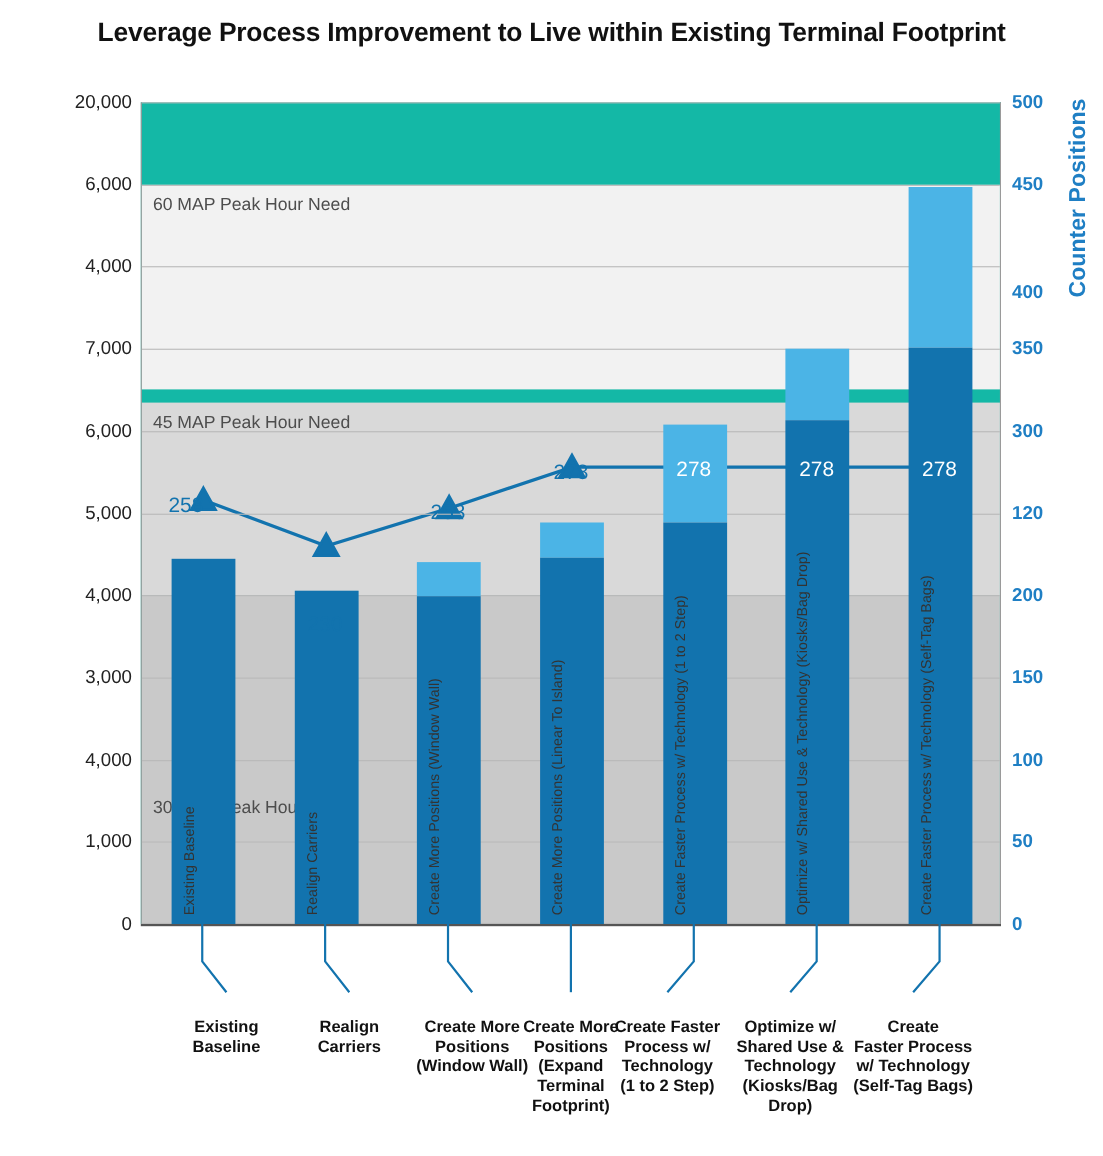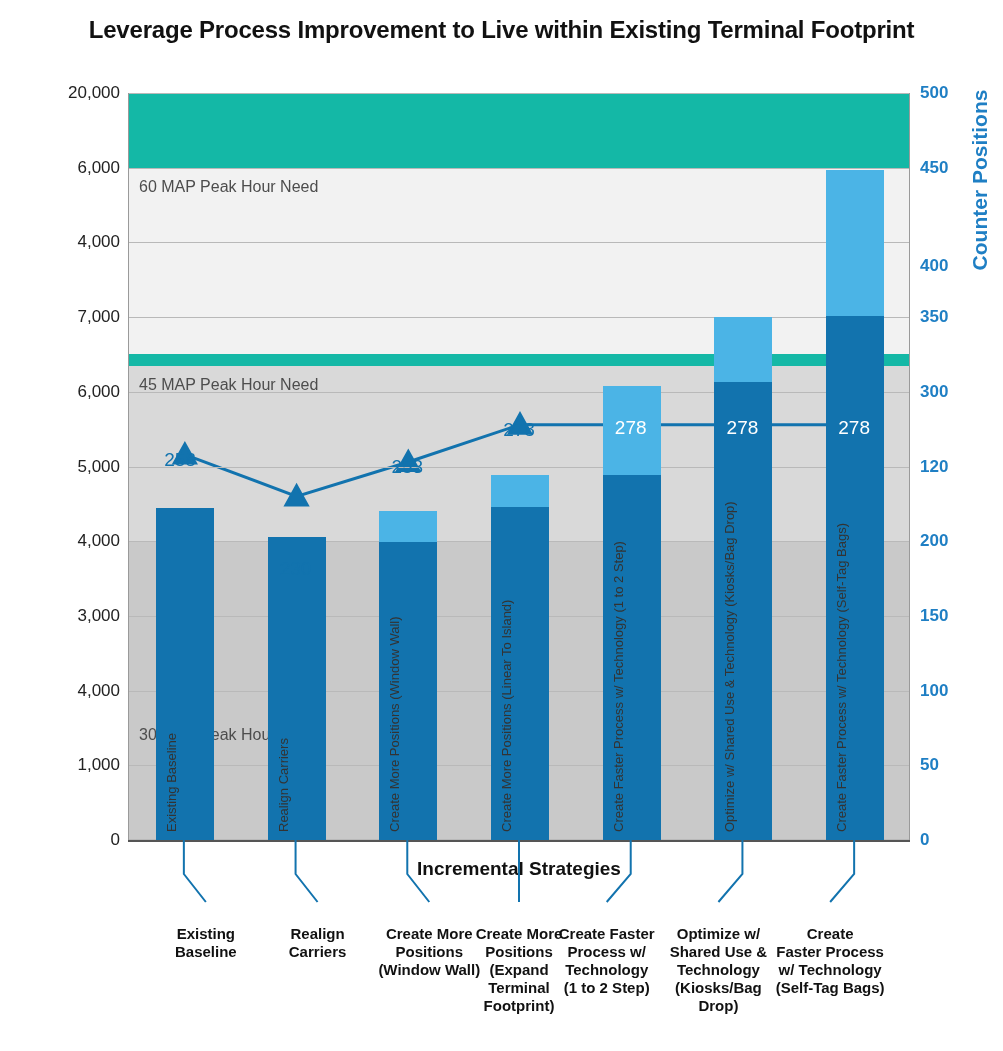--- a/index.html
+++ b/index.html
@@ -68,21 +68,20 @@
   }
 </style>
 </head>
 <body>
 
 <div id="chart-root">
 
   <div class="title">Leverage Process Improvement to Live within Existing Terminal Footprint</div>
 
   <div class="ylabel-right">Counter Positions</div>
-  <div class="xlabel">Incremental Strategies</div>
 
   <div class="plot" id="plot">
       <div class="band" style="top: 448.2px; height: 298.8px; background: rgb(201, 201, 201);"></div>
       <div class="band" style="top: 272.655px; height: 175.545px; background: rgb(217, 217, 217);"></div>
       <div class="band" style="top: 74.7px; height: 186.75px; background: rgb(242, 242, 242);"></div>
     <svg class="overlay" id="overlay" viewBox="0 0 782 747" preserveAspectRatio="none">
         <polyline points="55.857142857142854,361.548 167.57142857142856,403.38 279.2857142857143,369.018 390.99999999999994,331.66799999999995 502.71428571428567,331.66799999999995 614.4285714285714,331.66799999999995 726.1428571428571,331.66799999999995" fill="none" stroke="#1273ae" stroke-width="3"></polyline>
         <polygon points="55.857142857142854,350.548 44.857142857142854,370.348 66.85714285714286,370.348" fill="#1273ae" stroke="#1273ae" stroke-width="2.5"></polygon>
         <polygon points="167.57142857142856,392.38 156.57142857142856,412.18 178.57142857142856,412.18" fill="#1273ae" stroke="#1273ae" stroke-width="2.5"></polygon>
         <polygon points="279.2857142857143,358.018 268.2857142857143,377.818 290.2857142857143,377.818" fill="#1273ae" stroke="#1273ae" stroke-width="2.5"></polygon>
@@ -173,21 +172,21 @@
       <div class="ytick-right" style="left: 920px; top: 531.2px;">200</div>
       <div class="ytick-right" style="left: 920px; top: 456.5px;">120</div>
       <div class="ytick-right" style="left: 920px; top: 381.8px;">300</div>
       <div class="ytick-right" style="left: 920px; top: 307.1px;">350</div>
       <div class="ytick-right" style="left: 920px; top: 232.4px; margin-top: 24px;">400</div>
       <div class="ytick-right" style="left: 920px; top: 157.7px;">450</div>
       <div class="ytick-right" style="left: 920px; top: 83px;">500</div>
     </div>
   <div id="bars"></div>
   <div id="ptlabels">
-      <div class="pt-label" style="left: 145px; top: 408.548px;">258</div>
+      <div class="pt-label" style="left: 134px; top: 408.548px;">258</div>
       <div class="pt-label" style="left: 260.571px; top: 518.38px;">230</div>
       <div class="pt-label" style="left: 372.286px; top: 416.018px;">253</div>
       <div class="pt-label" style="left: 484px; top: 378.668px;">278</div>
       <div class="pt-label onbar" style="left: 595.714px; top: 376.668px;">278</div>
       <div class="pt-label onbar" style="left: 707.429px; top: 376.668px;">278</div>
       <div class="pt-label onbar" style="left: 819.143px; top: 376.668px;">278</div>
     </div>
   <div id="botcaps">
       <div class="bot-cap" style="width: 120px; left: 145.857px; top: 925px;">Existing<br>Baseline</div>
       <div class="bot-cap" style="width: 120px; left: 257.571px; top: 925px;">Realign<br>Carriers</div>

